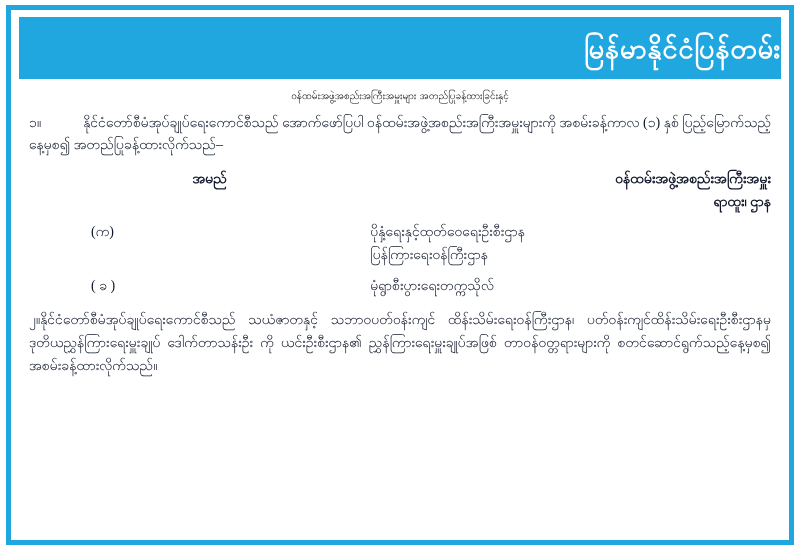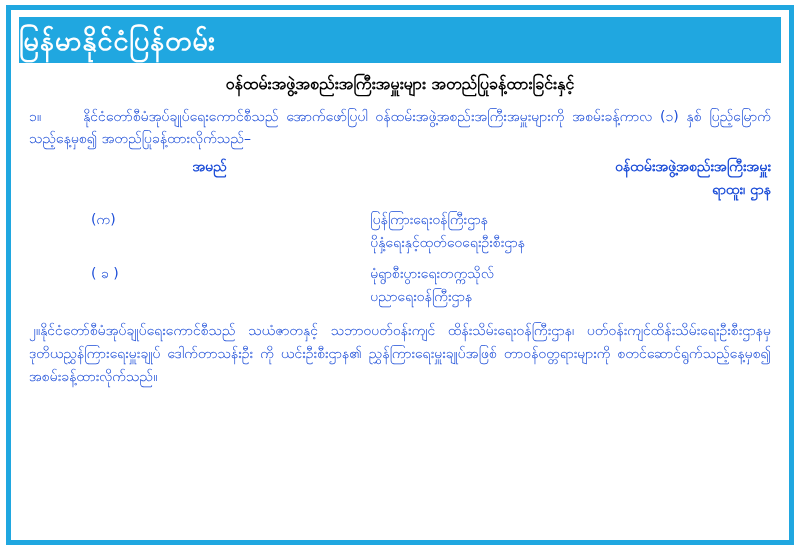--- a/index.html
+++ b/index.html
@@ -33,59 +33,60 @@
   .inner {
     position: absolute;
     left: 8px;
     top: 7px;
     right: 8px;
     bottom: 7px;
     box-sizing: border-box;
   }
   .title-bar {
     background: #20a7e0;
-    height: 46px;
+    height: 62px;
     display: flex;
     align-items: center;
-    justify-content: flex-start;
+    justify-content: flex-end;
   }
   .title-text {
     color: #ffffff;
     font-size: 27px;
     font-weight: bold;
     letter-spacing: 1px;
     line-height: 1;
     white-space: nowrap;
   }
   .subtitle {
     text-align: center;
-    font-size: 16px;
-    font-weight: bold;
+    font-size: 10px;
+    font-weight: normal;
     color: #000000;
     line-height: 1.55;
     margin-top: 9px;
     padding: 0 18px;
   }
   .body-text {
-    color: #1d4ed8;
+    color: #0f172a;
     font-size: 14px;
     line-height: 1.62;
     padding: 0 10px;
+    font-family: Liberation Serif, serif;
   }
   .para {
     margin-top: 8px;
     text-align: justify;
   }
   .para .indent {
     display: inline-block;
     width: 42px;
   }
   .table-head {
     display: flex;
-    margin-top: 5px;
+    margin-top: 11px;
     font-weight: bold;
   }
   .col-name {
     width: 46%;
     text-align: center;
     box-sizing: border-box;
     padding-left: 20px;
   }
   .col-post {
     width: 54%;
@@ -151,32 +152,31 @@
             <span>ဝန်ထမ်းအဖွဲ့အစည်းအကြီးအမှူး</span>
             <span class="sub">ရာထူး၊ ဌာန</span>
           </div>
         </div>
 
         <div class="row">
           <div class="left">
             <span class="label-idx">(က)</span>
           </div>
           <div class="right">
+            <span class="line">ပိုနှံ့ရေးနှင့်ထုတ်ဝေရေးဦးစီးဌာန</span>
             <span class="line">ပြန်ကြားရေးဝန်ကြီးဌာန</span>
-            <span class="line">ပိုနှံ့ရေးနှင့်ထုတ်ဝေရေးဦးစီးဌာန</span>
           </div>
         </div>
 
         <div class="row">
           <div class="left">
             <span class="label-idx">( ခ )</span>
           </div>
           <div class="right">
             <span class="line">မုံရွာစီးပွားရေးတက္ကသိုလ်</span>
-            <span class="line">ပညာရေးဝန်ကြီးဌာန</span>
           </div>
         </div>
 
         <div class="last-para">
           <span>၂။</span><span class="indent"></span><span>နိုင်ငံတော်စီမံအုပ်ချုပ်ရေးကောင်စီသည် သယံဇာတနှင့် သဘာဝပတ်ဝန်းကျင် ထိန်းသိမ်းရေးဝန်ကြီးဌာန၊ ပတ်ဝန်းကျင်ထိန်းသိမ်းရေးဦးစီးဌာနမှ ဒုတိယညွှန်ကြားရေးမှူးချုပ် ဒေါက်တာသန်းဦး ကို ယင်းဦးစီးဌာန၏ ညွှန်ကြားရေးမှူးချုပ်အဖြစ် တာဝန်ဝတ္တရားများကို စတင်ဆောင်ရွက်သည့်နေ့မှစ၍ အစမ်းခန့်ထားလိုက်သည်။</span>
         </div>
 
       </div>
     </div>
   </div>

